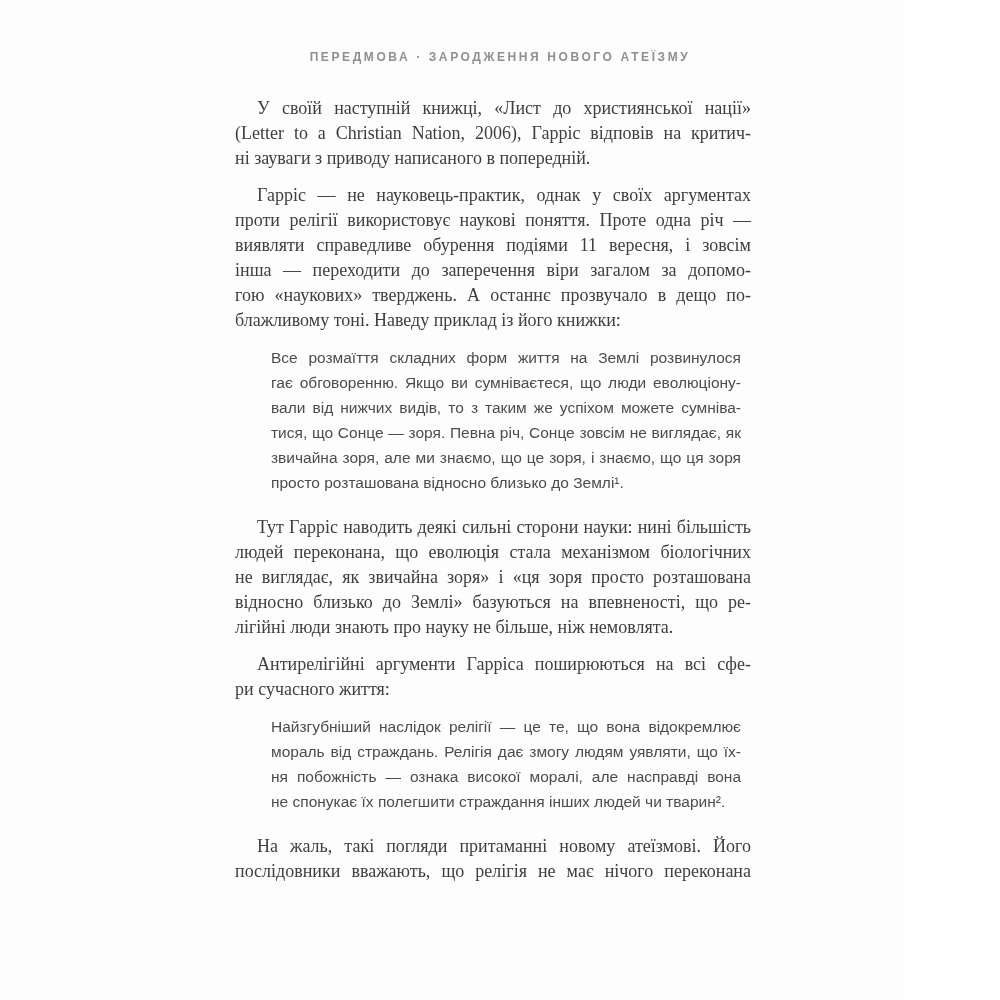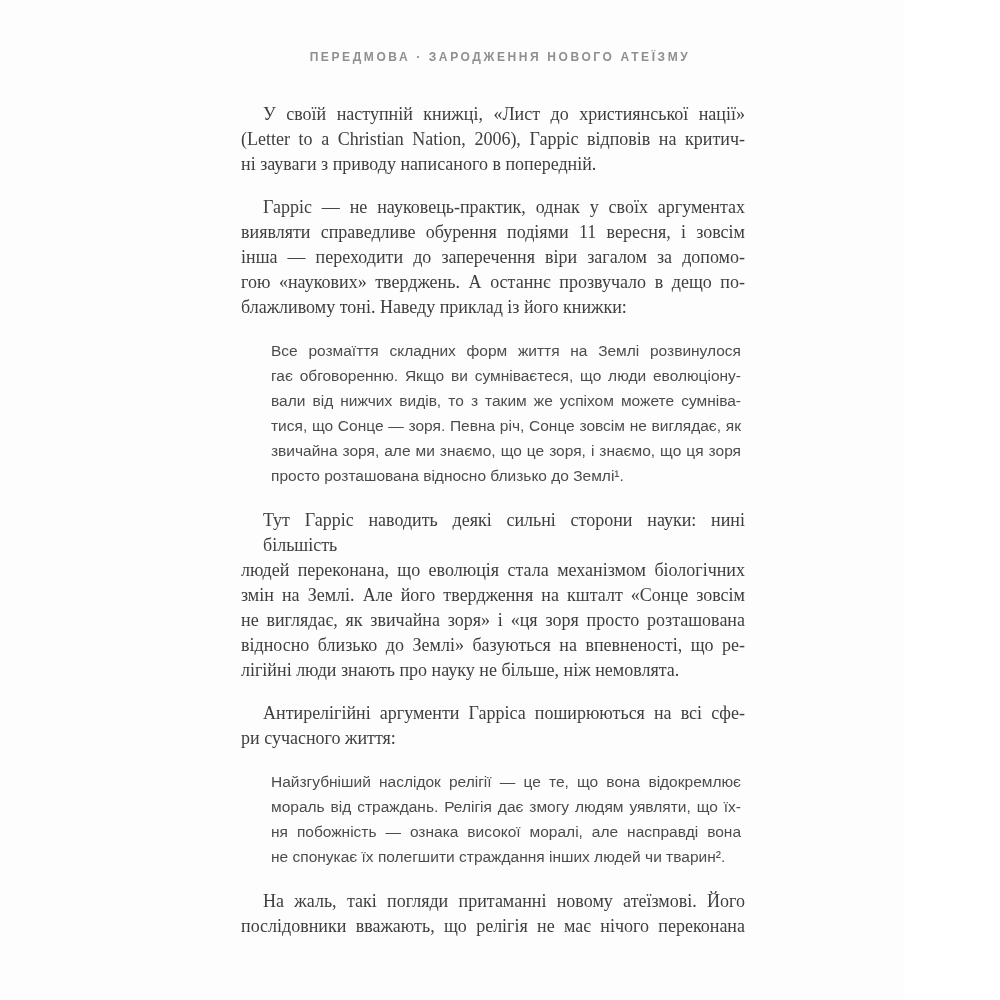--- a/index.html
+++ b/index.html
@@ -27,21 +27,21 @@
     position: absolute;
     left: 223px;
     top: 84px;
     width: 540px;
   }
   .paragraph {
     font-family: "Liberation Serif", serif;
     font-size: 18px;
     line-height: 25px;
     color: #3e3e3e;
-    margin: 18px;
+    margin: 12px;
   }
   .quote {
     box-sizing: border-box;
     margin: 9px 0 20px 48px;
     width: 470px;
     font-family: "Liberation Sans", sans-serif;
     font-size: 15.5px;
     line-height: 25px;
     color: #4c4c4c;
   }
@@ -70,37 +70,37 @@
   <div class="running-head">ПЕРЕДМОВА · ЗАРОДЖЕННЯ НОВОГО АТЕЇЗМУ</div>
 
   <div class="text-column">
       <div class="paragraph">
         <div class="line indent">У своїй наступній книжці, «Лист до християнської нації»</div>
         <div class="line">(Letter to a Christian Nation, 2006), Гарріс відповів на критич-</div>
         <div class="line end">ні зауваги з приводу написаного в попередній.</div>
       </div>
       <div class="paragraph">
         <div class="line indent">Гарріс — не науковець-практик, однак у своїх аргументах</div>
+        <div class="line">проти релігії використовує наукові поняття. Проте одна річ —</div>
         <div class="line">виявляти справедливе обурення подіями 11 вересня, і зовсім</div>
         <div class="line">інша — переходити до заперечення віри загалом за допомо-</div>
         <div class="line">гою «наукових» тверджень. А останнє прозвучало в дещо по-</div>
         <div class="line end">блажливому тоні. Наведу приклад із його книжки:</div>
       </div>
       <div class="quote">
         <div class="line">Все розмаїття складних форм життя на Землі розвинулося</div>
         <div class="line">гає обговоренню. Якщо ви сумніваєтеся, що люди еволюціону-</div>
         <div class="line">вали від нижчих видів, то з таким же успіхом можете сумніва-</div>
         <div class="line">тися, що Сонце — зоря. Певна річ, Сонце зовсім не виглядає, як</div>
         <div class="line">звичайна зоря, але ми знаємо, що це зоря, і знаємо, що ця зоря</div>
         <div class="line end">просто розташована відносно близько до Землі¹.</div>
       </div>
       <div class="paragraph">
         <div class="line indent">Тут Гарріс наводить деякі сильні сторони науки: нині більшість</div>
         <div class="line">людей переконана, що еволюція стала механізмом біологічних</div>
-        <div class="line">змін на Землі. Але його твердження на кшталт «Сонце зовсім</div>
         <div class="line">не виглядає, як звичайна зоря» і «ця зоря просто розташована</div>
         <div class="line">відносно близько до Землі» базуються на впевненості, що ре-</div>
         <div class="line end">лігійні люди знають про науку не більше, ніж немовлята.</div>
       </div>
       <div class="paragraph">
         <div class="line indent">Антирелігійні аргументи Гарріса поширюються на всі сфе-</div>
         <div class="line end">ри сучасного життя:</div>
       </div>
       <div class="quote">
         <div class="line">Найзгубніший наслідок релігії — це те, що вона відокремлює</div>

